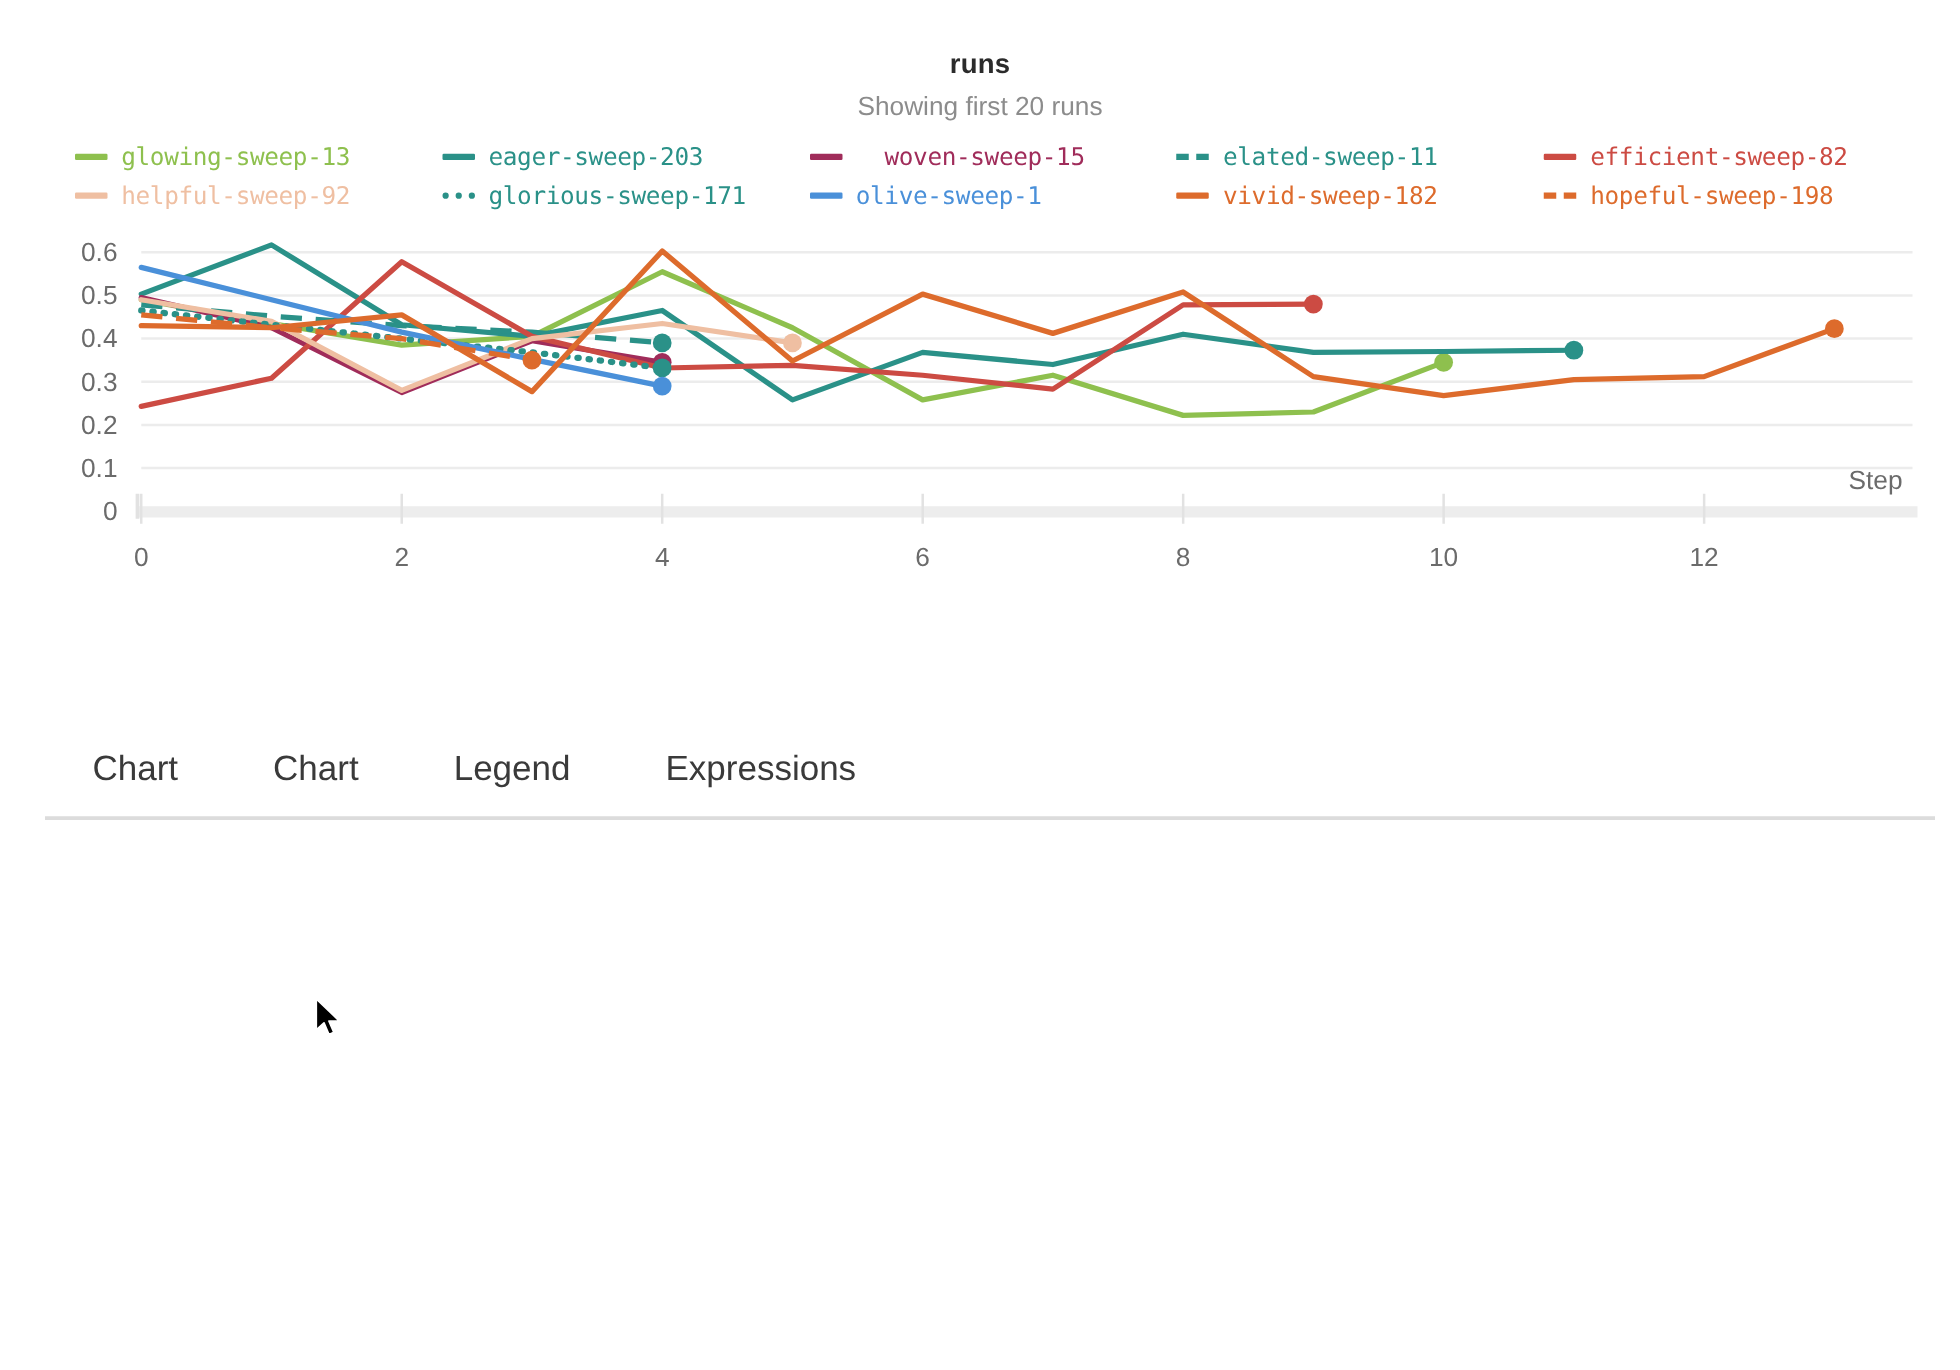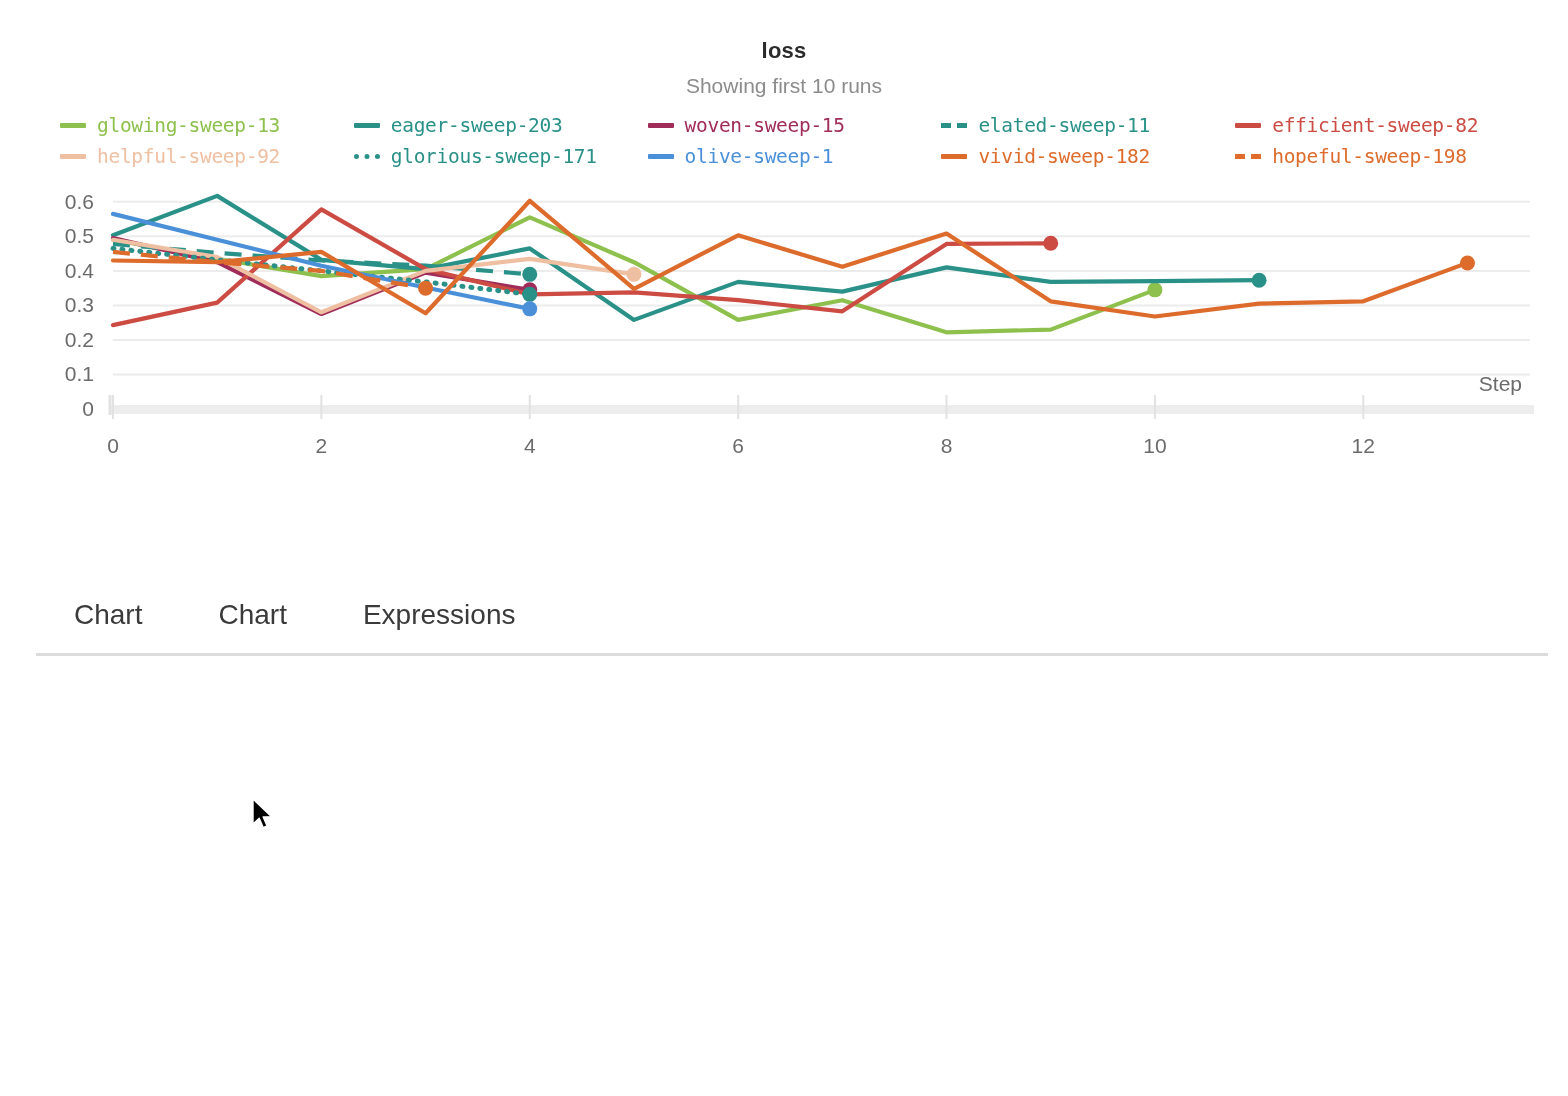--- a/index.html
+++ b/index.html
@@ -165,35 +165,35 @@
     pointer-events: none;
   }
 </style>
 </head>
 <body>
 
 <div id="root">
 
   <div class="chart-panel">
 
-    <div class="chart-title">loss</div>
-    <div class="chart-subtitle">Showing first 10 runs</div>
+    <div class="chart-title">runs</div>
+    <div class="chart-subtitle">Showing first 20 runs</div>
 
     <div class="legend" id="legend">
         <div class="legend-item">
           <span class="legend-swatch" style="background: rgb(142, 192, 78);"></span>
           <span class="legend-label" style="color: rgb(142, 192, 78);">glowing-sweep-13</span>
         </div>
         <div class="legend-item">
           <span class="legend-swatch" style="background: rgb(42, 145, 136);"></span>
           <span class="legend-label" style="color: rgb(42, 145, 136);">eager-sweep-203</span>
         </div>
         <div class="legend-item">
           <span class="legend-swatch" style="background: rgb(160, 44, 90);"></span>
-          <span class="legend-label" style="color: rgb(160, 44, 90);">woven-sweep-15</span>
+          <span class="legend-label" style="color: rgb(160, 44, 90); margin-left: 23px;">woven-sweep-15</span>
         </div>
         <div class="legend-item">
           <span class="legend-swatch dashed" style="color: rgb(42, 145, 136);"></span>
           <span class="legend-label" style="color: rgb(42, 145, 136);">elated-sweep-11</span>
         </div>
         <div class="legend-item">
           <span class="legend-swatch" style="background: rgb(204, 75, 67);"></span>
           <span class="legend-label" style="color: rgb(204, 75, 67);">efficient-sweep-82</span>
         </div>
         <div class="legend-item">
@@ -270,20 +270,21 @@
           <circle cx="1467.485294117647" cy="84.93281250000001" r="7.5" fill="#dd6b2c"></circle>
           <path d="M113.0 73.9 L217.2 84.2 L321.4 92.9 L425.6 110.1" fill="none" stroke="#dd6b2c" stroke-width="4.2" stroke-linejoin="round" stroke-linecap="butt" stroke-dasharray="17 11"></path>
           <circle cx="425.5735294117647" cy="110.140625" r="7.5" fill="#dd6b2c"></circle>
         </svg>
     </div>
   </div>
 
   <div class="tabs-bar" id="tabs-bar">
       <div class="tab"><span class="tab-inner">Chart</span></div>
       <div class="tab"><span class="tab-inner">Chart</span></div>
+      <div class="tab"><span class="tab-inner">Legend</span></div>
       <div class="tab"><span class="tab-inner">Expressions</span></div>
     </div>
 
 
   <svg class="cursor" viewBox="0 0 22 34">
     <path d="M1,1 L1,26 L7.2,20.3 L11.2,29.6 L15.1,27.9 L11.2,18.9 L19.3,18.6 Z" fill="#000" stroke="#fff" stroke-width="1.4" stroke-linejoin="round"></path>
   </svg>
 
 </div>
 

